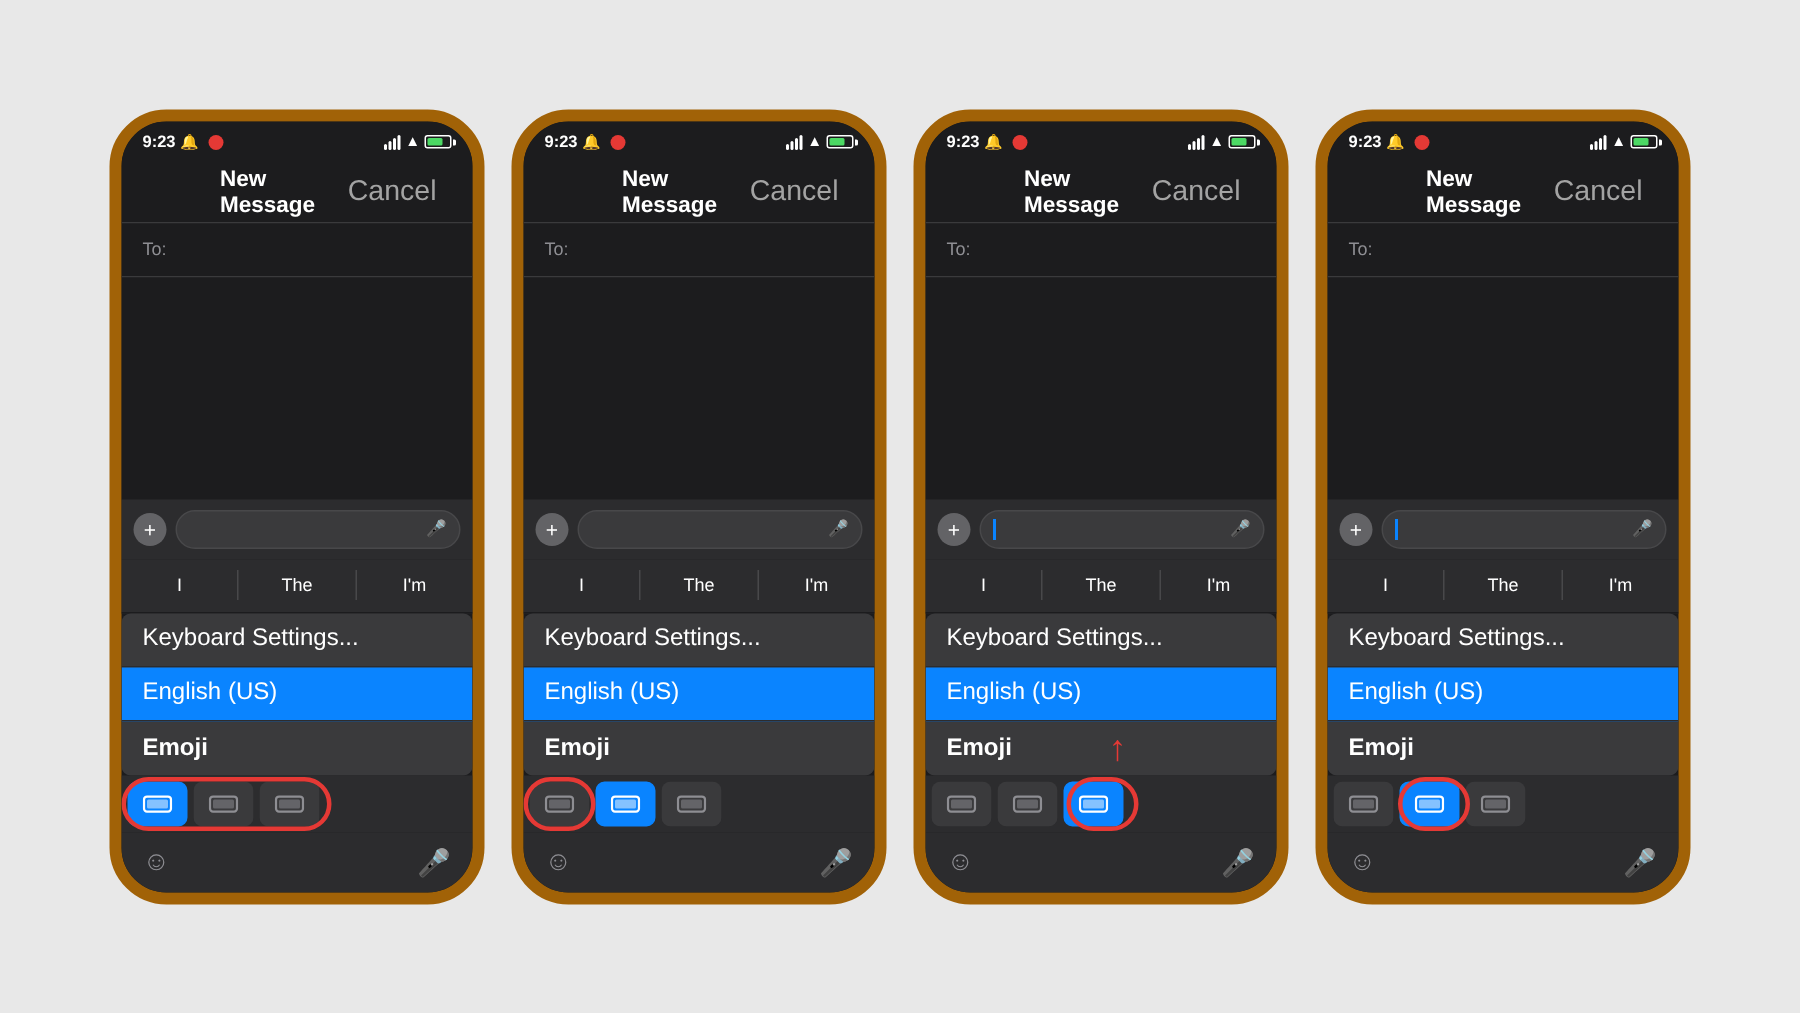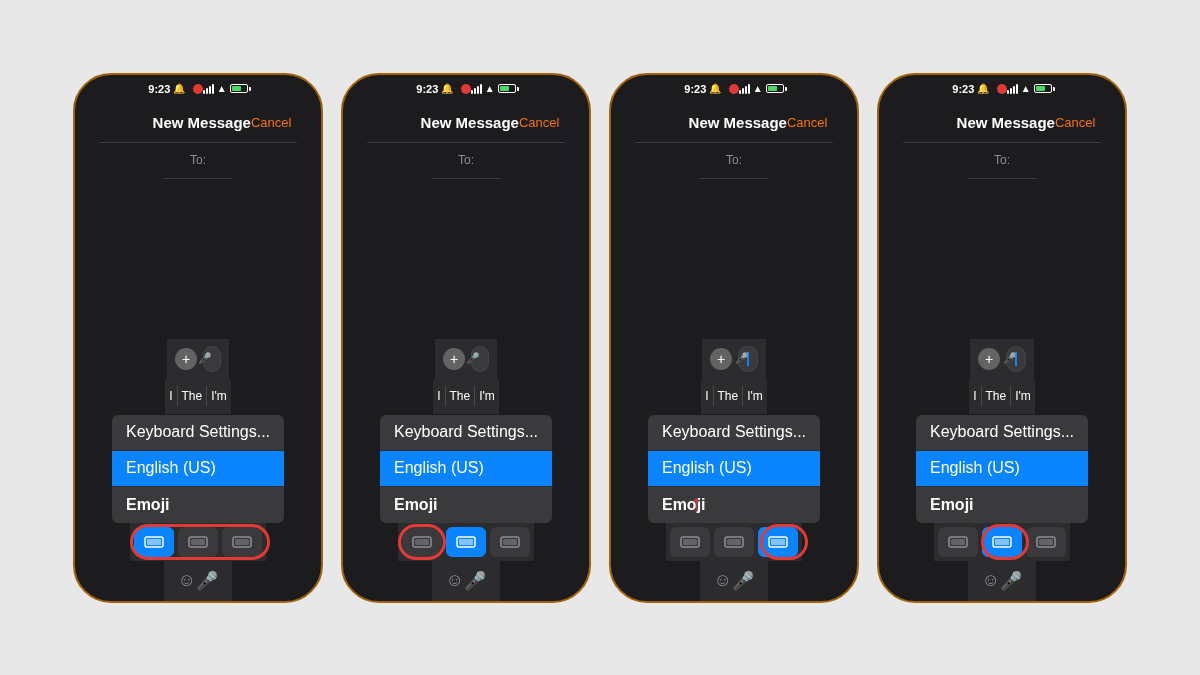--- a/index.html
+++ b/index.html
@@ -12,26 +12,25 @@
       justify-content: center;
       gap: 18px;
       font-family: -apple-system, BlinkMacSystemFont, 'Helvetica Neue', sans-serif;
     }
 
     .phone-frame {
       width: 250px;
       height: 530px;
       background: #1c1c1e;
       border-radius: 38px;
-      border: 2px solid #a16207;
+      border: 8px solid #a16207;
       overflow: hidden;
       display: flex;
       flex-direction: column;
       position: relative;
-      align-items: center;
     }
 
     
     .status-bar {
       height: 28px;
       background: #1c1c1e;
       display: flex;
       align-items: center;
       justify-content: space-between;
       padding: 0 14px;
@@ -100,41 +99,41 @@
       border-radius: 1px;
     }
 
     
     .nav-bar {
       height: 40px;
       background: #1c1c1e;
       display: flex;
       align-items: center;
       justify-content: space-between;
-      padding: 0 6px;
+      padding: 0 24px;
       border-bottom: 1px solid #3a3a3c;
       flex-shrink: 0;
     }
     .nav-title {
       font-size: 15px;
       font-weight: 600;
       color: #fff;
     }
     .nav-cancel {
-      font-size: 13px;
-      color: #f97316;
+      font-size: 19px;
+      color: #a3a3a3;
     }
 
     
     .to-field {
       height: 36px;
       background: #1c1c1e;
       display: flex;
       align-items: center;
-      padding: 0 27px;
+      padding: 0 14px;
       border-bottom: 1px solid #3a3a3c;
       flex-shrink: 0;
     }
     .to-label {
       font-size: 12px;
       color: #8e8e93;
     }
 
     
     .message-area {

